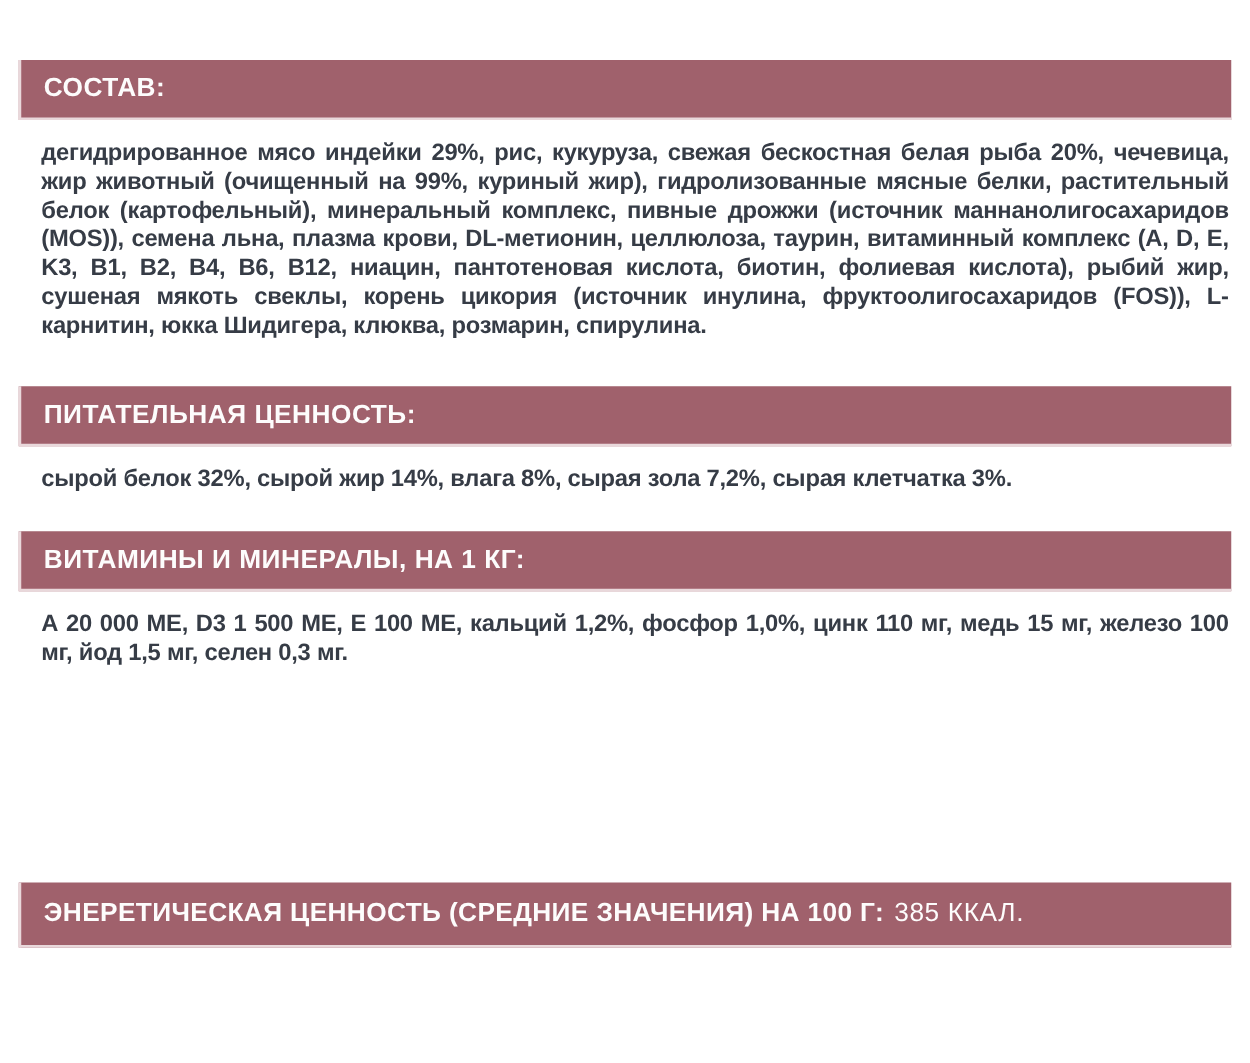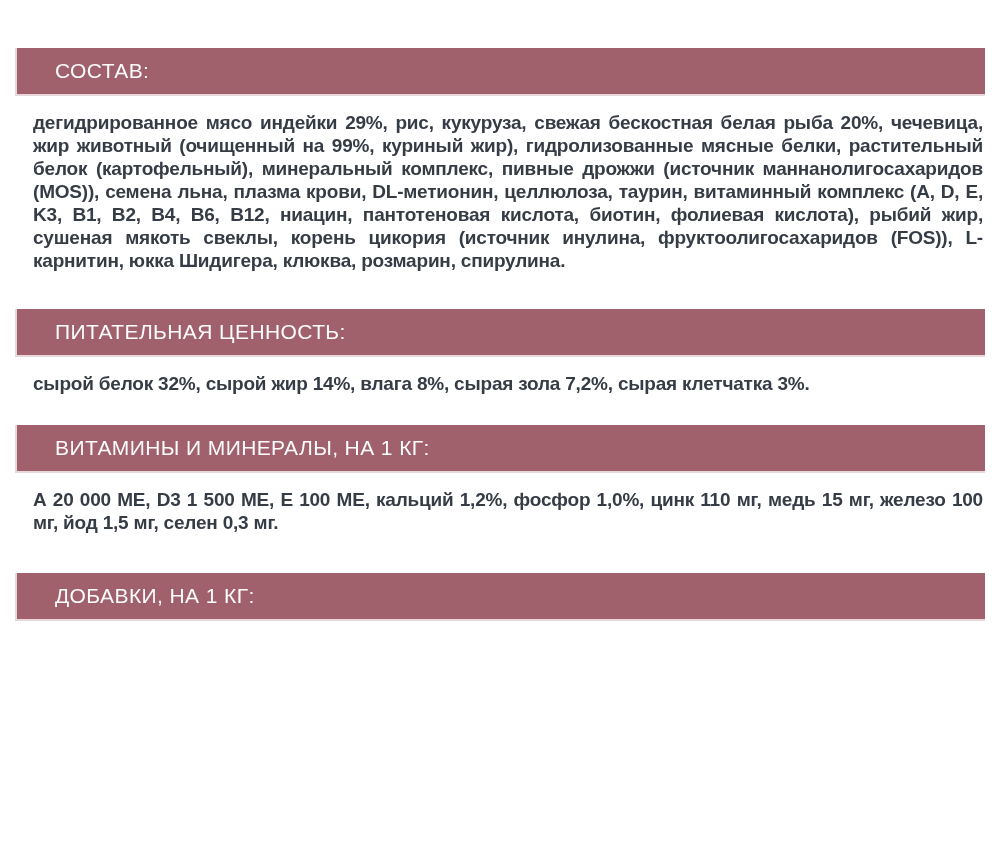--- a/index.html
+++ b/index.html
@@ -32,24 +32,23 @@
     height: 48px;
     display: flex;
     align-items: center;
     padding: 0 18px;
     border-left: 2px solid var(--accent-edge);
     border-bottom: 2px solid var(--accent-edge);
   }
   .section-title {
     color: var(--header-text);
     font-size: 21px;
-    font-weight: 400;
+    font-weight: 700;
     letter-spacing: 0.4px;
     white-space: nowrap;
-    margin-left: 20px;
   }
   .section-body {
     margin: 15px 2px 0 18px;
     color: var(--body-text);
     font-size: 19px;
     font-weight: 700;
     line-height: 23px;
     letter-spacing: -0.2px;
     text-align: justify;
   }
@@ -93,19 +92,20 @@
   </section>
 
   <section class="info-section sec-3">
     <div class="section-header">
       <h2 class="section-title">ВИТАМИНЫ И МИНЕРАЛЫ, НА 1 КГ:</h2>
     </div>
     <p class="section-body">А 20 000 МЕ, D3 1 500 МЕ, Е 100 МЕ, кальций 1,2%, фосфор 1,0%, цинк 110 мг, медь 15 мг, железо 100 мг, йод 1,5 мг, селен 0,3 мг.</p>
   </section>
 
   <section class="info-section sec-4">
-    <div class="section-header">
-      <h2 class="section-title">ДОБАВКИ, НА 1 КГ:</h2>
-    </div>
   </section>
 
+  <div class="section-header energy-bar">
+    <span class="energy-label">ЭНЕРЕТИЧЕСКАЯ ЦЕННОСТЬ (СРЕДНИЕ ЗНАЧЕНИЯ) НА 100 Г:</span>
+    <span class="energy-value">385 ККАЛ.</span>
+  </div>
 
 </div>
 
 </body></html>

